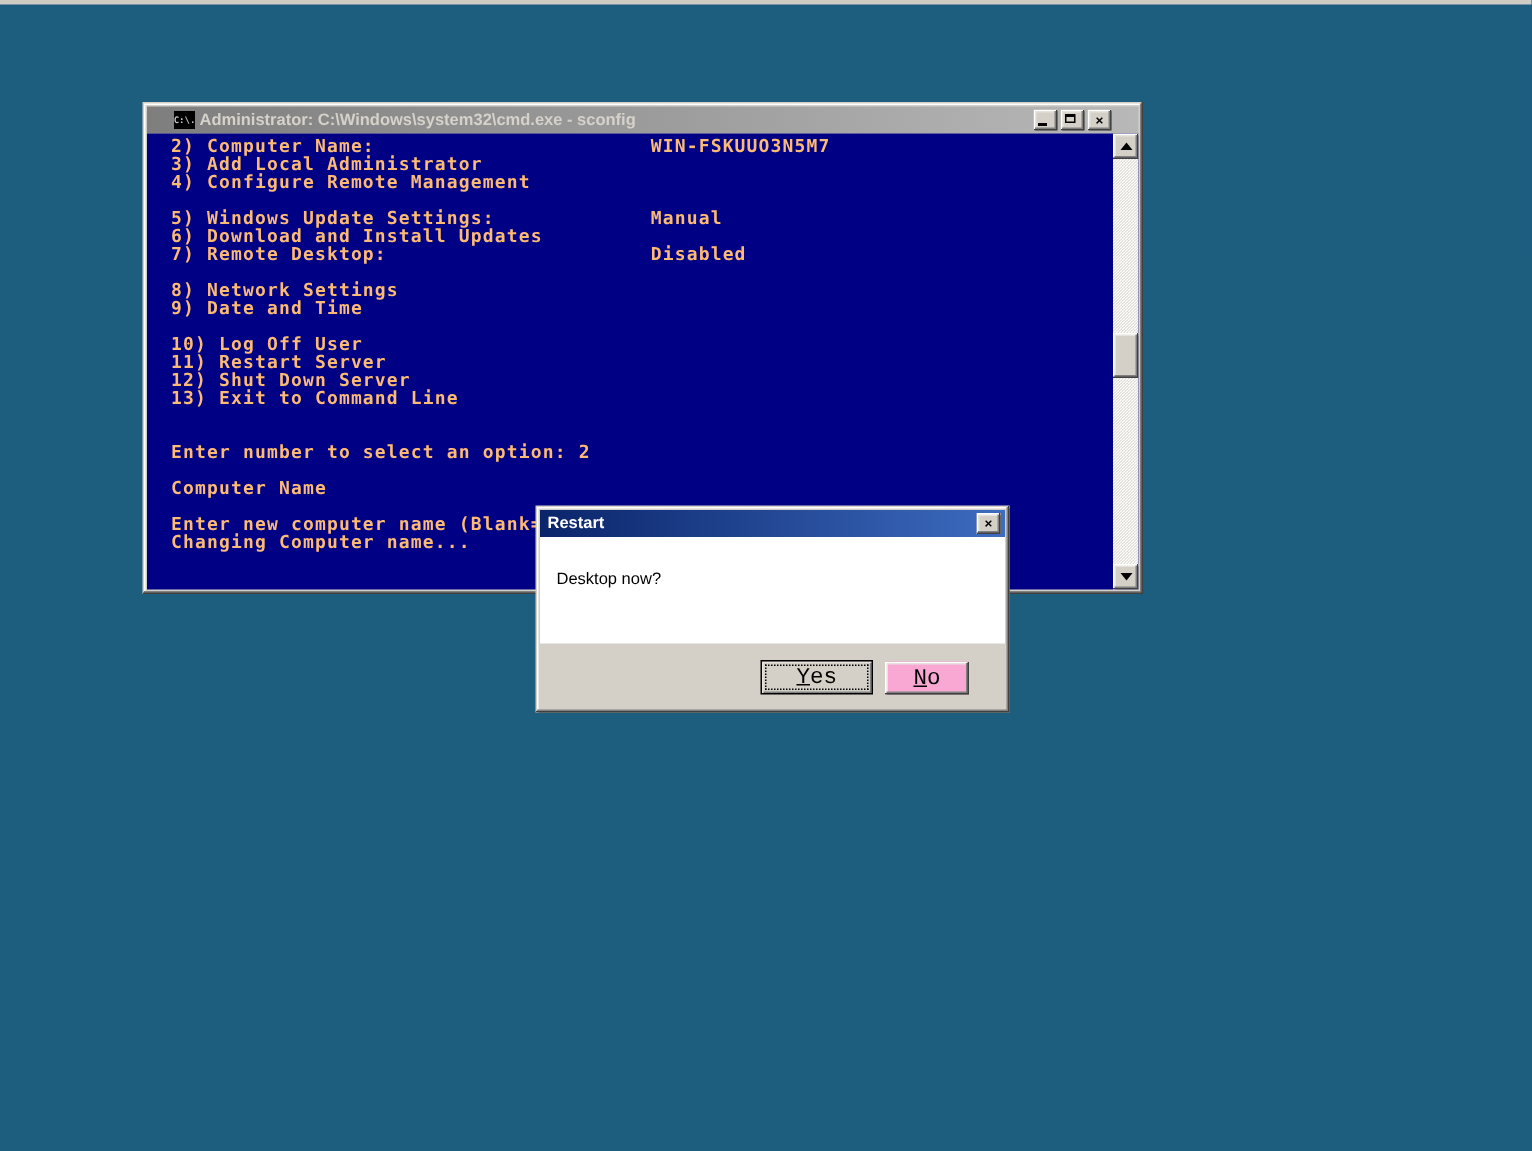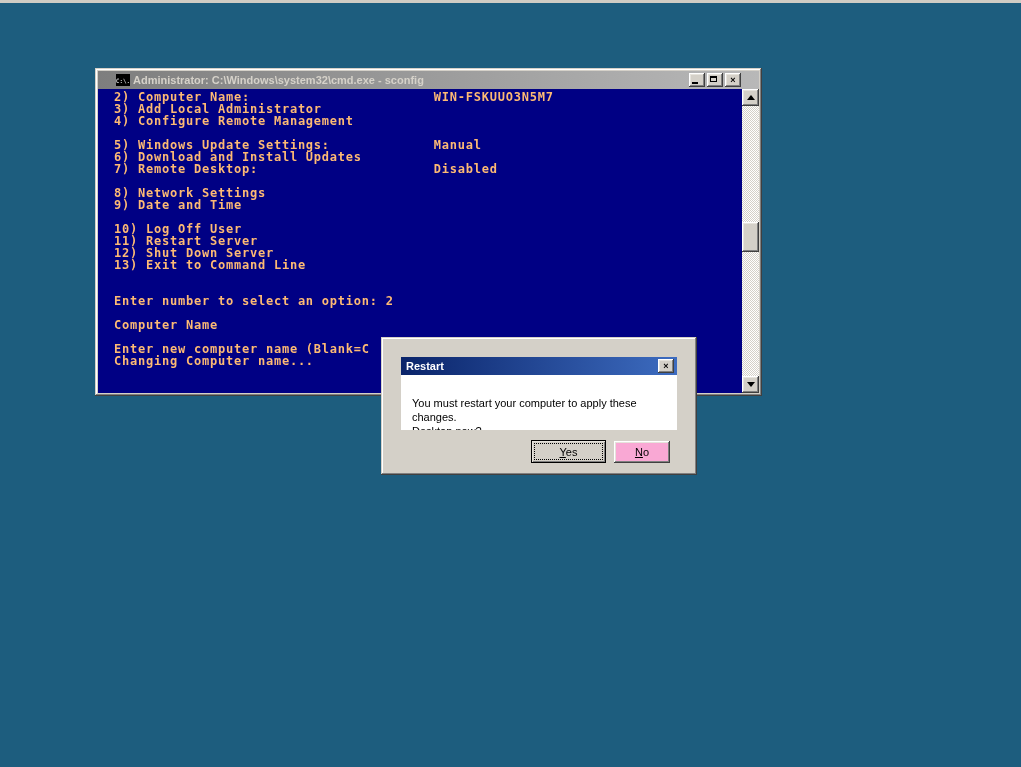--- a/index.html
+++ b/index.html
@@ -60,30 +60,30 @@
     background-size:2px 2px;background-position:0 0,1px 1px;
   }
   .sb-btn{width:17px;height:17px;position:absolute;left:0;}
   .sb-up{top:0;}
   .sb-down{bottom:0;}
   .tri-up{width:0;height:0;border-left:4px solid transparent;border-right:4px solid transparent;border-bottom:5px solid #000;}
   .tri-down{width:0;height:0;border-left:4px solid transparent;border-right:4px solid transparent;border-top:5px solid #000;}
   .sb-thumb{position:absolute;left:0;top:133px;width:17px;height:30px;}
 
   
-  .dialog{position:absolute;left:357px;top:337px;width:316px;height:138px;padding:20px;box-sizing:border-box;margin-left:24px;}
+  .dialog{position:absolute;left:357px;top:337px;width:316px;height:138px;padding:3px;box-sizing:border-box;}
   .dialog-titlebar{
     height:18px;display:flex;align-items:center;padding:0 3px 0 5px;box-sizing:border-box;
     background:linear-gradient(to right,#0A246A,#3D6CC0);
   }
   .dialog-title{flex:1;color:#FFFFFF;font-weight:bold;font-size:11px;line-height:18px;}
   .dialog-body{height:71px;background:#FFFFFF;box-sizing:border-box;padding:21px 10px 0 11px;}
   .dialog-msg{font-size:11px;line-height:14px;color:#000;}
   .dialog-footer{position:absolute;left:3px;right:3px;bottom:3px;height:42px;background:#D4D0C8;}
-  .dlg-btn{font-family:Liberation Sans, sans-serif;font-size:11px;color:#000;cursor:default;}
+  .dlg-btn{font-family:Liberation Mono, monospace;font-size:15px;color:#000;cursor:default;}
   .btn-yes{
     position:absolute;left:150px;top:103px;width:75px;height:23px;box-sizing:border-box;
     background:#D4D0C8;border:1px solid #000;padding:0;
     box-shadow:inset 1px 1px 0 #E6E3DC, inset -1px -1px 0 #808080;
   }
   .btn-yes::after{content:"";position:absolute;left:2px;top:2px;right:2px;bottom:2px;border:1px dotted #000;}
   .btn-no{
     position:absolute;left:233px;top:104px;width:56px;height:22px;box-sizing:border-box;
     background:#f9a8d4;border:0;padding:0;
     box-shadow:inset -1px -1px 0 #404040, inset 1px 1px 0 #FFFFFF,
@@ -147,21 +147,20 @@
 </div>
 
 <div class="dialog raised">
   <div class="dialog-titlebar">
     <span class="dialog-title">Restart</span>
     <button class="caption-btn btn3d">
       <span class="glyph-x">×</span>
     </button>
   </div>
   <div class="dialog-body">
-    <div class="dialog-msg">You must restart your computer to apply these changes.</div>
     <div class="dialog-msg">Desktop now?</div>
   </div>
   <div class="dialog-footer"></div>
   <button class="btn-yes dlg-btn">
     <span class="accel">Y</span><span>es</span>
   </button>
   <button class="btn-no dlg-btn">
     <span class="accel">N</span><span>o</span>
   </button>
 </div>

